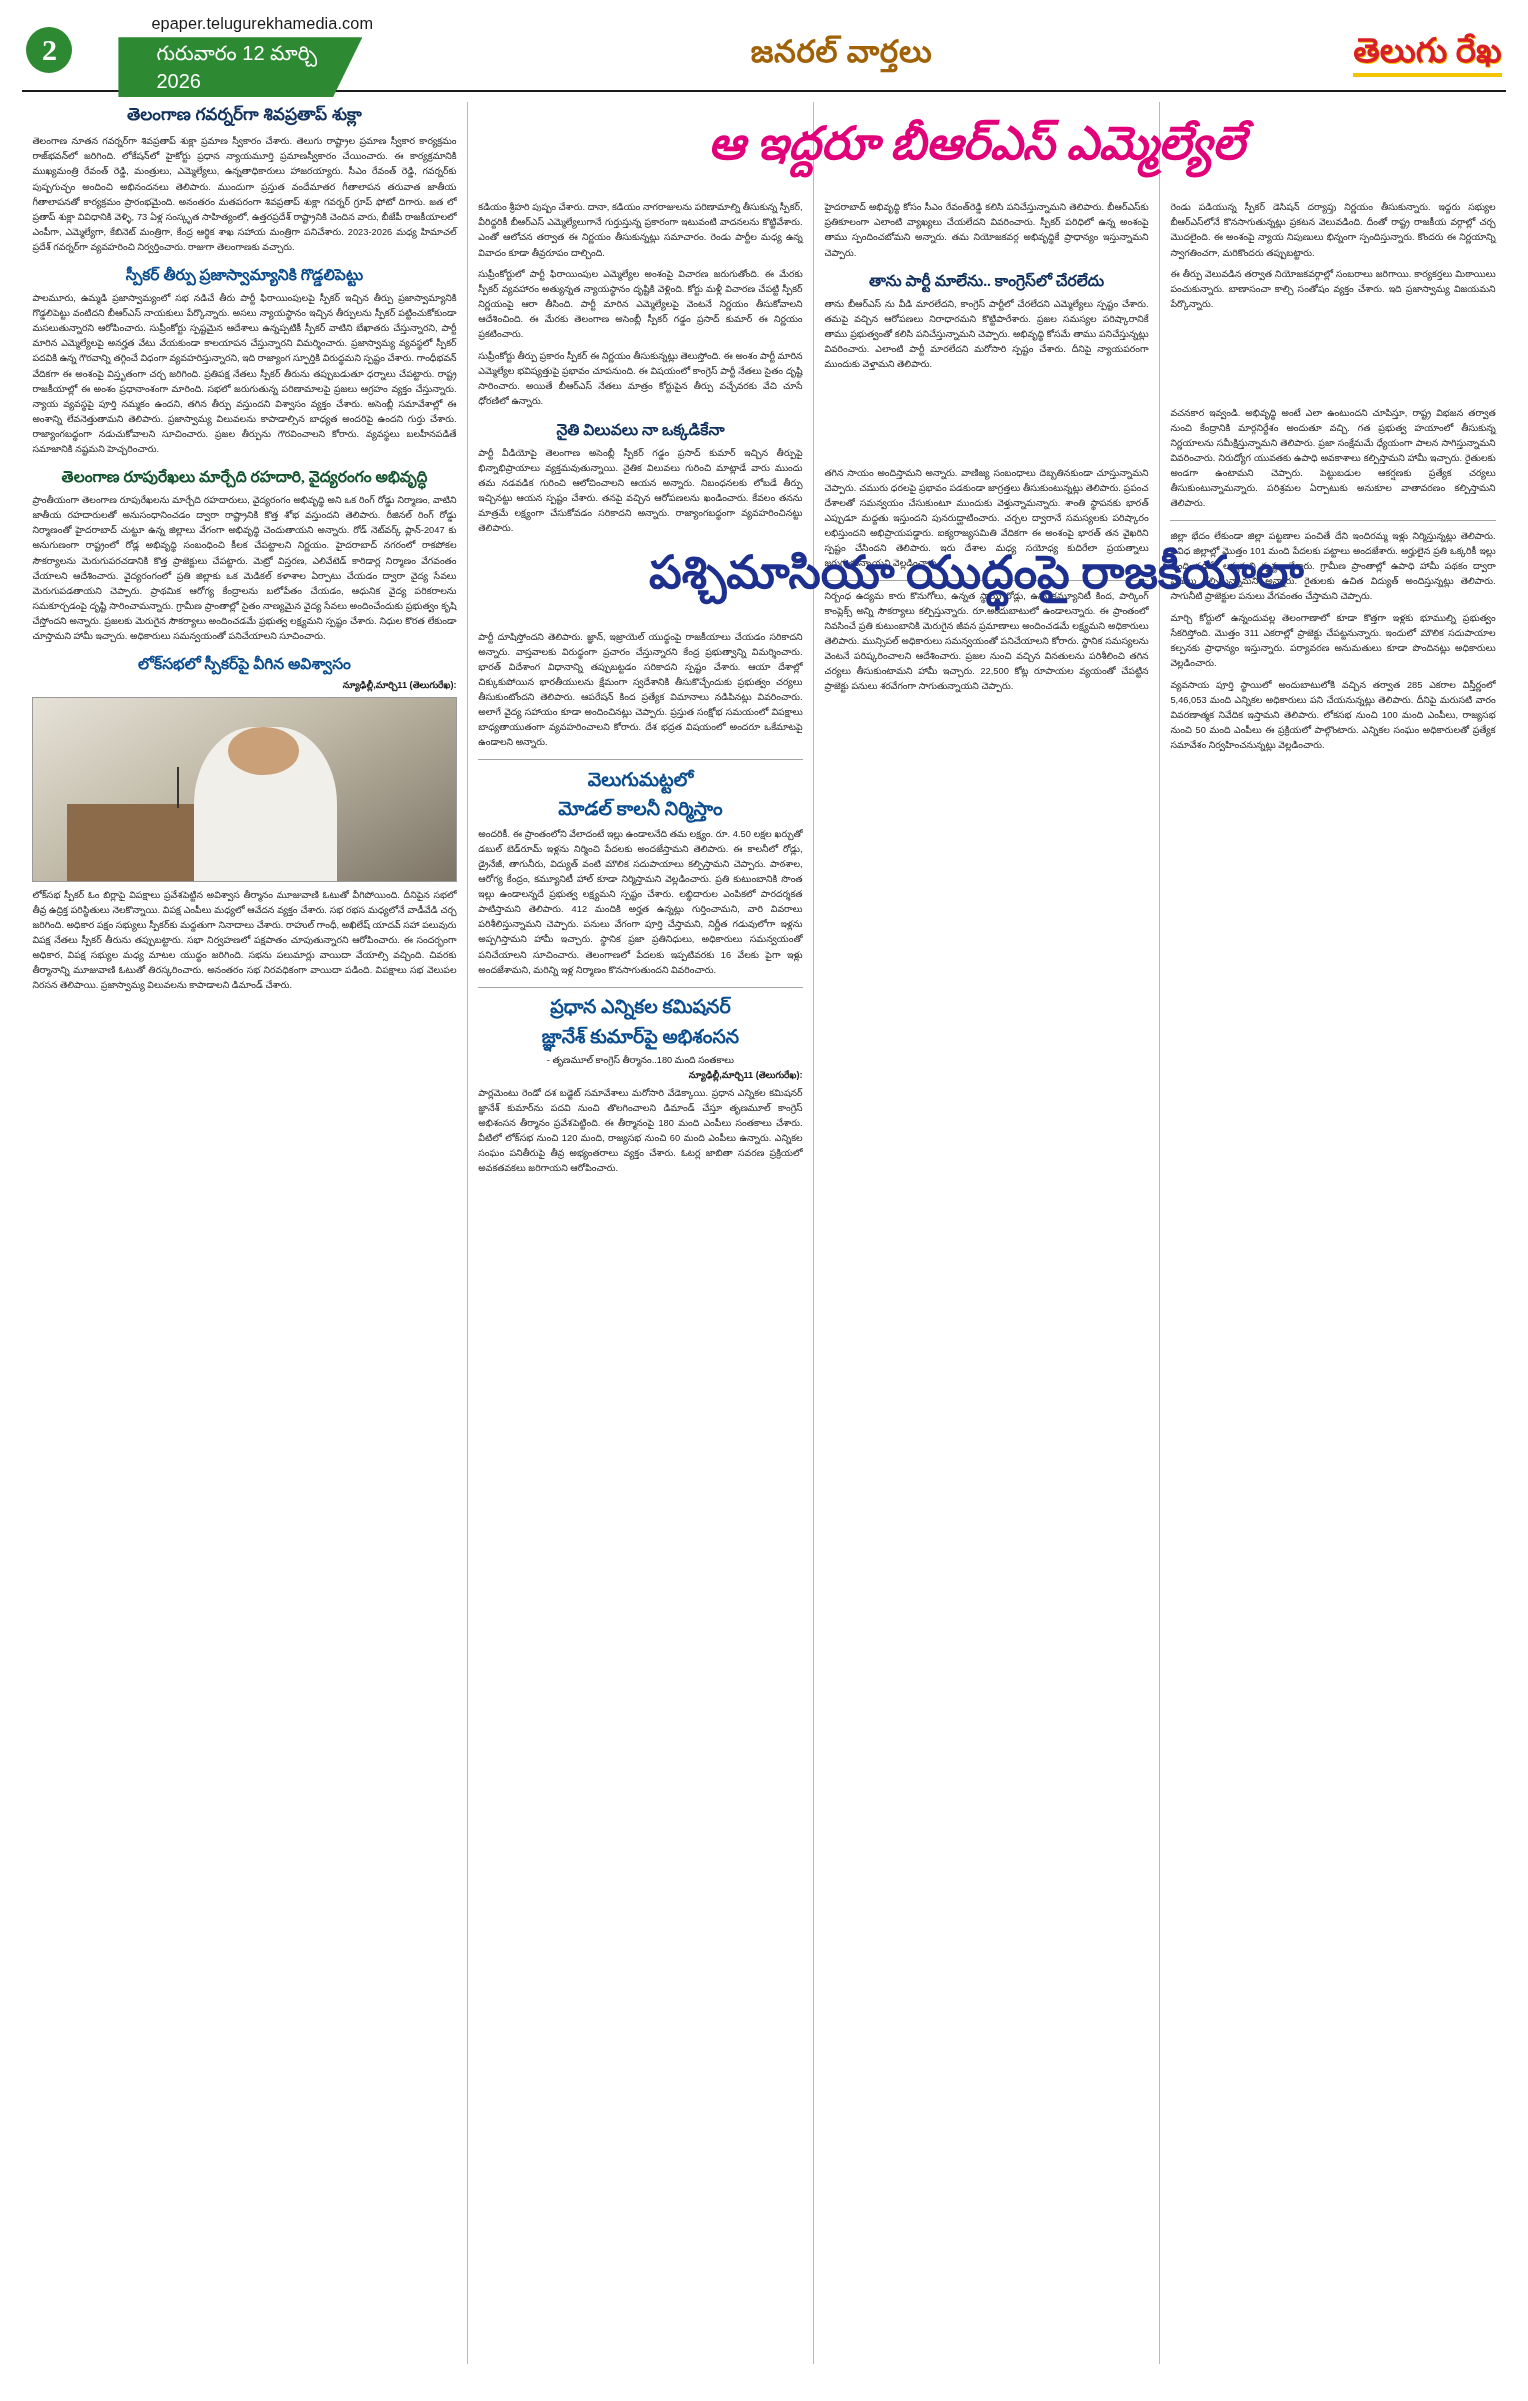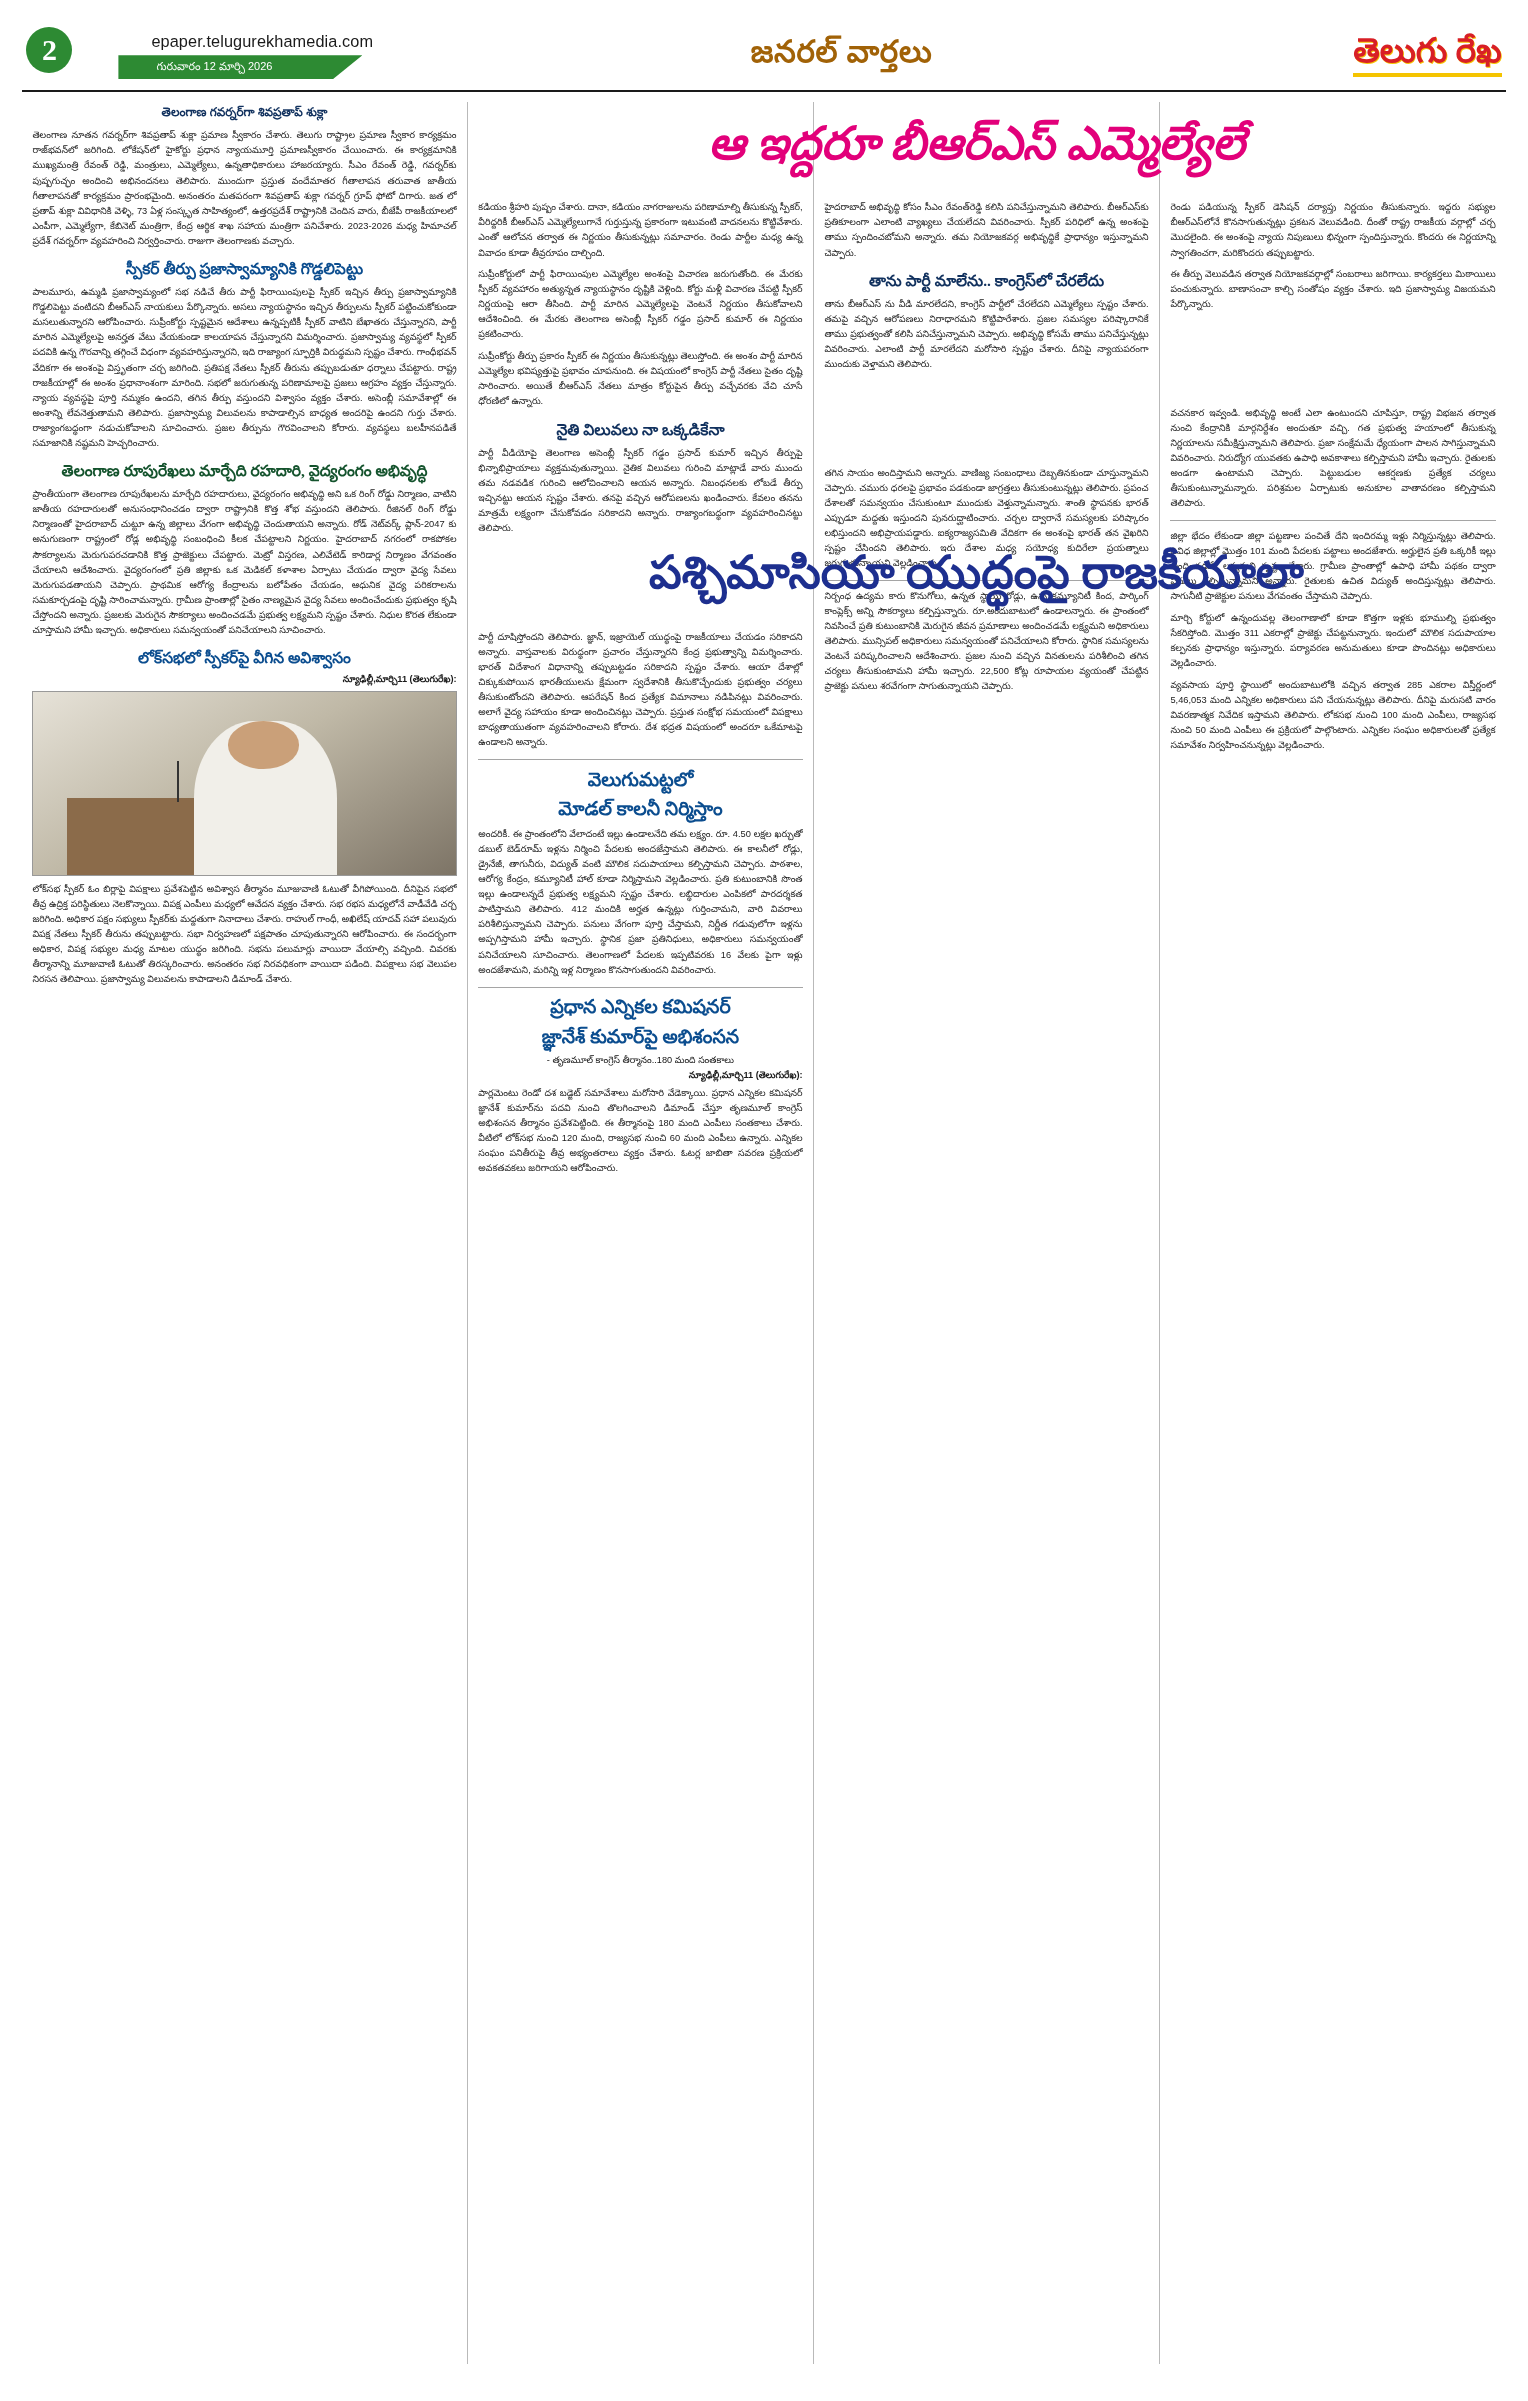--- a/index.html
+++ b/index.html
@@ -53,21 +53,21 @@
     font-size: 16.3px;
     color: #1a1a1a;
     padding-left: 33px;
     letter-spacing: 0.1px;
     margin-bottom: 4.4px;
   }
   .mast-date-ribbon {
     position: relative;
     background: #2d8a33;
     color: #ffffff;
-    font-size: 11px;
+    font-size: 20px;
     padding: 4.4px 30px 4.4px 38px;
     width: 244px;
     clip-path: polygon(0 0, 100% 0, 88% 100%, 0% 100%);
   }
   .mast-center {
     flex: 1;
     display: flex;
     align-items: center;
     justify-content: center;
   }
@@ -136,21 +136,21 @@
     font-weight: bold;
     color: #0b4d8f;
     margin: 10.4px 0 6px 0;
     line-height: 1.3;
     font-family: "Liberation Serif", serif;
   }
   .sub-head.green { color: #14532d; }
   .sub-head.dark { color: #11315e; }
   .photo-head {
     text-align: center;
-    font-size: 12px;
+    font-size: 17px;
     font-weight: bold;
     color: #11315e;
     margin: 3px 0 6px 0;
   }
   .photo {
     width: 100%;
     height: 148px;
     border: 0.7px solid #999;
     background: linear-gradient(160deg,#cfd9e3 0%, #9fb0c4 40%, #6d7f93 100%);
     position: relative;

